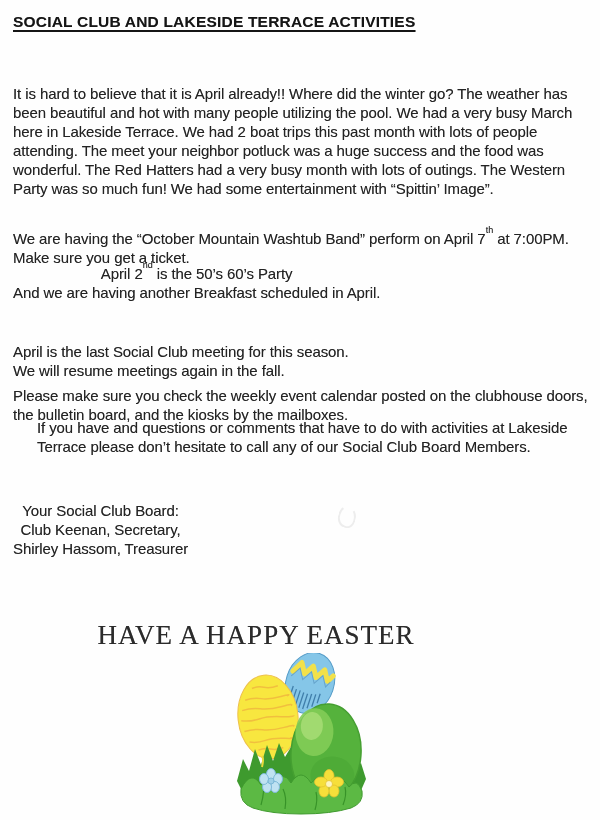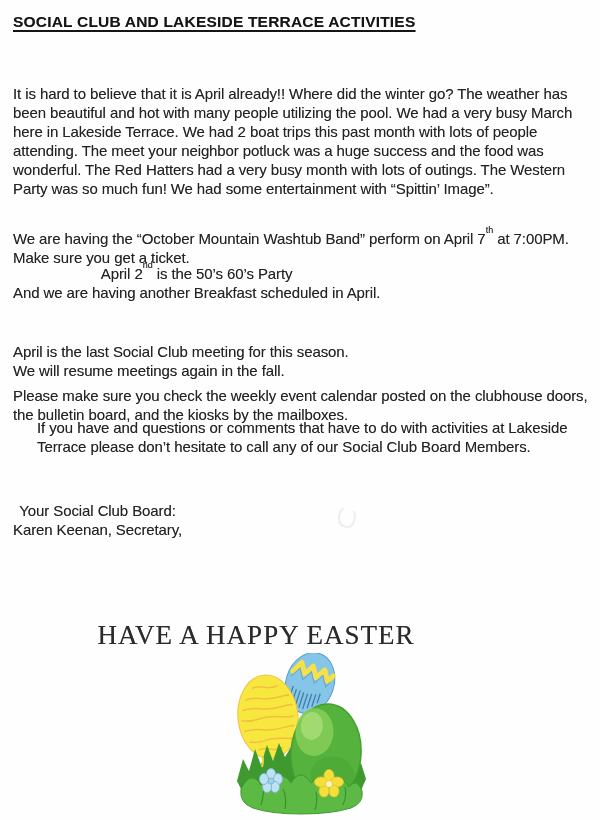--- a/index.html
+++ b/index.html
@@ -69,21 +69,22 @@
 We will resume meetings again in the fall.</p>
 
   <p class="abs para p-calendar">Please make sure you check the weekly event calendar posted on the clubhouse doors,
 the bulletin board, and the kiosks by the mailboxes.</p>
 
   <p class="abs para p-contact">If you have and questions or comments that have to do with activities at Lakeside
 Terrace please don’t hesitate to call any of our Social Club Board Members.</p>
 
   <div class="abs board">
     <div>Your Social Club Board:</div>
-    <div>Karen Keenan, Secretary,</div>
+    <div>Club Keenan, Secretary,</div>
+    <div>Shirley Hassom, Treasurer</div>
   </div>
 
   <div class="smudge"></div>
 
   <h2 class="easter-heading">HAVE A HAPPY EASTER</h2>
 
   <svg class="illustration" width="140" height="165" viewBox="0 0 140 165" xmlns="http://www.w3.org/2000/svg">
 
     <g transform="rotate(18 79 30)">
       <ellipse cx="79" cy="30" rx="24" ry="31" stroke-width="1" stroke="#549bc7" fill="#85c6e8"></ellipse>

